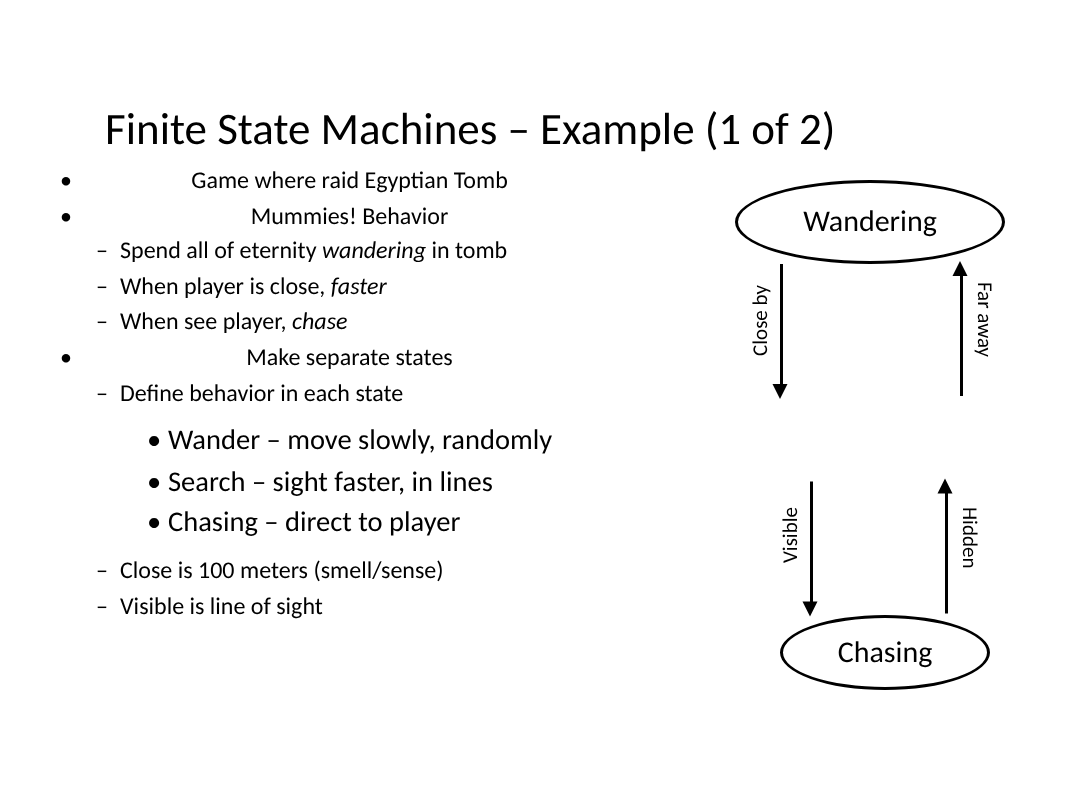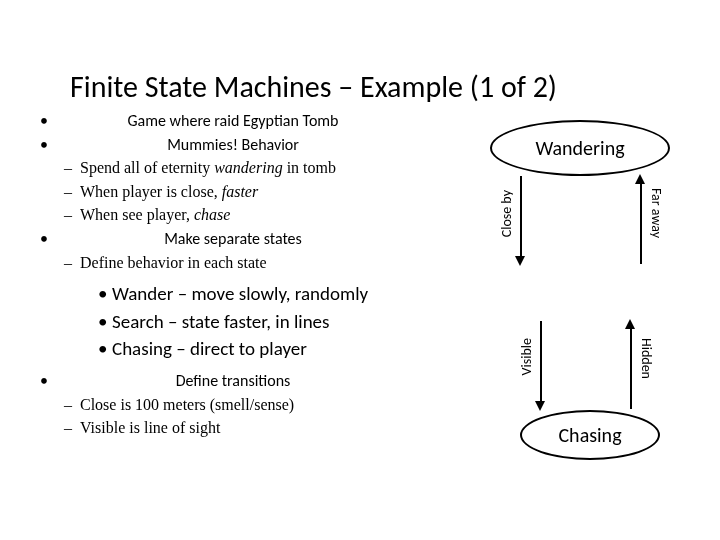--- a/index.html
+++ b/index.html
@@ -23,21 +23,21 @@
   .content {
     position: absolute;
     top: 110px;
     left: 30px;
     width: 380px;
     font-size: 16px;
     line-height: 1.35;
   }
   .b1 { padding-left: 26px; position: relative; margin-bottom: 2px; text-align: center; }
   .b1::before { content: "•"; position: absolute; left: 10px; }
-  .b2 { padding-left: 50px; position: relative; margin-bottom: 2px; font-family: Liberation Serif, serif; }
+  .b2 { padding-left: 50px; position: relative; margin-bottom: 2px; }
   .b2::before { content: "–"; position: absolute; left: 34px; }
   .b3 { padding-left: 82px; position: relative; margin-bottom: 2px; font-size: 19px; }
   .b3::before { content: "•"; position: absolute; left: 68px; }
   .su-group { margin-top: 8px; margin-bottom: 8px; }
 
   .diagram {
     position: absolute;
     top: 120px;
     left: 430px;
     width: 270px;
@@ -91,24 +91,23 @@
 <div class="content">
   <div class="b1">Game where raid Egyptian Tomb</div>
   <div class="b1">Mummies!  Behavior</div>
   <div class="b2">Spend all of eternity <em>wandering</em> in tomb</div>
   <div class="b2">When player is close, <em>faster</em></div>
   <div class="b2">When see player, <em>chase</em></div>
   <div class="b1">Make separate states</div>
   <div class="b2">Define behavior in each state</div>
   <div class="su-group">
     <div class="b3">Wander – move slowly, randomly</div>
-    <div class="b3">Search – state faster, in lines</div>
+    <div class="b3">Search – sight faster, in lines</div>
     <div class="b3">Chasing – direct to player</div>
   </div>
-  <div class="b1">Define transitions</div>
   <div class="b2">Close is 100 meters (smell/sense)</div>
   <div class="b2">Visible is line of sight</div>
 </div>
 
 <div class="diagram">
   <div class="state wandering">Wandering</div>
   <div class="state chasing">Chasing</div>
 
   <div class="arrow-line" style="left:90px; top:56px; height:82px;"></div>
   <div class="arrow-head-down" style="left:85px; top:136px;"></div>

